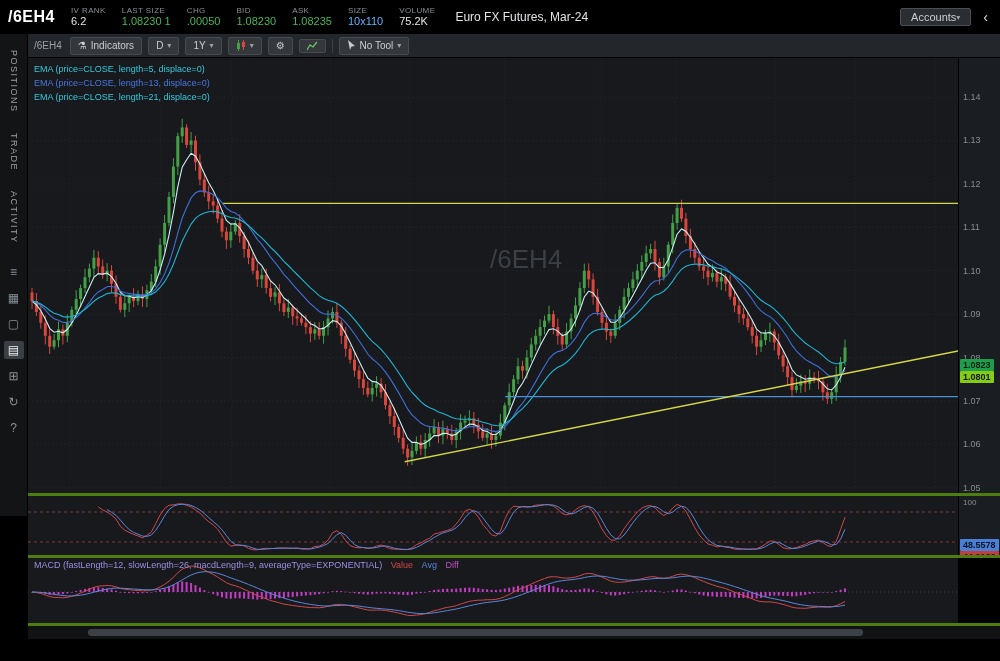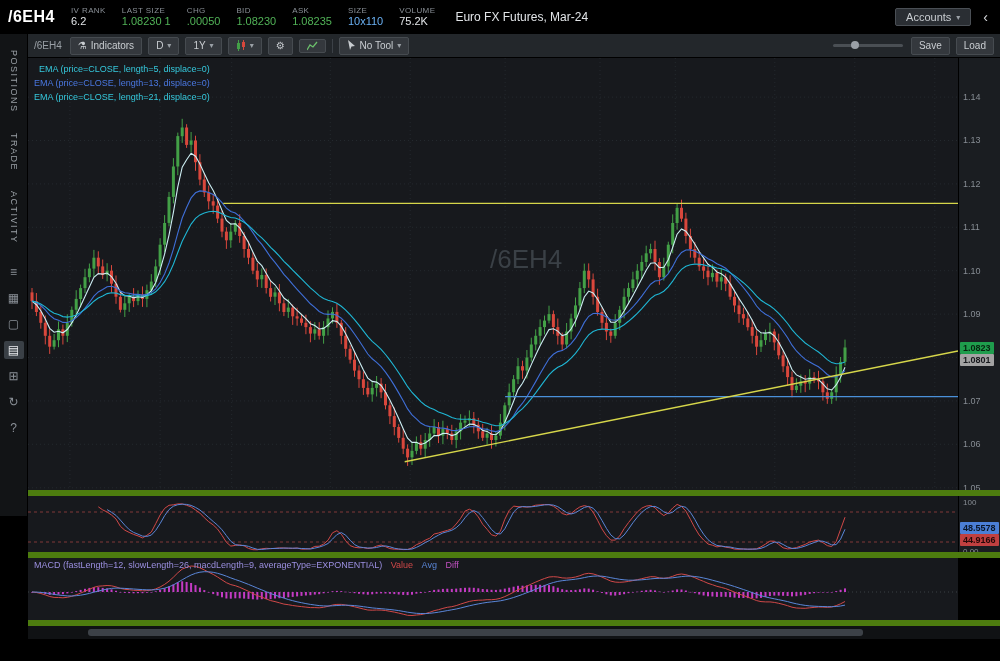--- a/index.html
+++ b/index.html
@@ -11,21 +11,21 @@
   .topbar { height:34px; background:#000; display:flex; align-items:center; padding:0 8px; gap:16px; flex:0 0 34px; }
   .sym { font-size:16px; font-weight:bold; color:#fff; letter-spacing:0.5px; }
   .qfield { display:flex; flex-direction:column; align-items:flex-start; line-height:1.1; }
   .qlabel { font-size:8px; color:#8a9097; text-transform:uppercase; letter-spacing:0.4px; }
   .qvalue { font-size:11px; color:#e2e5e8; }
   .qvalue.green { color:#51b257; }
   .qvalue.blue  { color:#6ab0f3; }
   .desc { font-size:12px; color:#e2e5e8; margin-left:4px; }
   .top-right { margin-left:auto; display:flex; align-items:center; gap:8px; }
   .btn { background:#2a2e33; border:1px solid #4a4f55; color:#c9cdd1; font-size:11px;
-         padding:2px 10px; border-radius:2px; font-family:inherit; cursor:pointer; display:inline-flex; align-items:center; gap:5px;}
+         padding:2px 10px; border-radius:2px; font-family:inherit; cursor:pointer; display:inline-flex; align-items:center; }
   .caret { font-size:8px; color:#9aa0a6; }
   .collapse { color:#d7dade; font-size:14px; padding:0 4px; cursor:pointer; }
 
   
   .main { flex:1; display:flex; min-height:0; }
   .sidebar { width:28px; background:#121416; border-right:1px solid #000; display:flex; flex-direction:column; align-items:center; padding-top:6px; flex:0 0 28px;}
   .vtab { writing-mode:vertical-rl; font-size:9px; letter-spacing:1.5px; color:#9aa0a6; padding:10px 0; cursor:pointer; }
   .side-icons { margin-top:10px; display:flex; flex-direction:column; gap:8px; align-items:center; }
   .sicon { width:20px; height:18px; display:flex; align-items:center; justify-content:center;
            color:#8a9097; font-size:12px; border-radius:2px; cursor:pointer; }
@@ -37,25 +37,25 @@
   .toolbar { height:24px; background:#23272b; border-bottom:1px solid #000; display:flex; align-items:center; gap:6px; padding:0 6px; flex:0 0 24px; }
   .tsym { font-size:10px; color:#9aa0a6; margin-right:2px; }
   .tbtn { background:#34383d; border:1px solid #464b50; color:#c9cdd1; font-size:10px; padding:1px 7px;
           border-radius:2px; display:inline-flex; align-items:center; gap:4px; cursor:pointer; line-height:14px;}
   .tsep { width:1px; height:14px; background:#3c4147; }
   .slider { width:70px; height:3px; background:#4a4f54; border-radius:2px; position:relative; margin:0 8px; cursor:pointer;}
   .slider .thumb { position:absolute; left:18px; top:-3px; width:8px; height:8px; border-radius:50%; background:#9aa0a6; }
   .tool-right { margin-left:auto; display:flex; align-items:center; }
 
   
-  .crow { display:flex; border-bottom:6px solid #4d7c0f; position:relative;text-align:right; }
+  .crow { display:flex; border-bottom:3px solid #4d7c0f; position:relative; }
   .plot { width:930px; position:relative; background:#17191d; flex:0 0 930px; overflow:hidden;}
   .axiscol { flex:1; position:relative; background:#1a1d21; border-left:1px solid #000; overflow:hidden;}
   .ytick { position:absolute; left:4px; font-size:9px; color:#878d94; }
-  .badge { position:absolute; left:1px; font-size:9px; font-weight:bold; color:#0c0e10; padding:1px 3px; border-radius:1px; line-height:10px;}
+  .badge { position:absolute; left:1px; font-size:9px; font-weight:bold; color:#0c0e10; padding:1px 3px; border-radius:1px; line-height:10px;margin-top:17px;}
   .study-labels { position:absolute; top:4px; left:6px; z-index:3; }
   .ema-lab { font-size:9px; display:block; line-height:14px; cursor:pointer;}
   .ema1 { color:#35c8dc; } .ema2 { color:#4977e0; } .ema3 { color:#35c8dc; }
   .study-head { position:absolute; top:2px; left:6px; z-index:3; font-size:9px; cursor:pointer;}
   .slab { color:#9b8fe0; }
   .lgK { color:#d04848; margin-left:6px; } .lgD { color:#5a86d8; margin-left:6px; }
   .lgV { color:#d04848; margin-left:6px; } .lgA { color:#5a86d8; margin-left:6px; } .lgF { color:#c050c0; margin-left:6px; }
   .axtext { position:absolute; left:4px; font-size:8px; color:#878d94; }
 
   
@@ -171,27 +171,20 @@
         <div class="tsep"></div>
         <button class="tbtn">
           <span>
             <svg width="9" height="11">
                 <path d="M1,0 L8,6 L4.5,6.5 L3,10 Z" fill="#c9cdd1"></path>
               </svg>
           </span>
           <span>No Tool</span>
           <span class="caret">▾</span>
         </button>
-        <div class="tool-right">
-          <div class="slider">
-              <div class="thumb"></div>
-            </div>
-          <button class="tbtn" style="margin-right:6px;">Save</button>
-          <button class="tbtn">Load</button>
-        </div>
       </div>
 
       <div class="crow" style="height:438px; flex:0 0 438px;">
         <div class="plot" id="main-plot">
           <div class="study-labels">
             <span class="ema-lab ema1">EMA (price=CLOSE, length=5, displace=0)</span>
             <span class="ema-lab ema2">EMA (price=CLOSE, length=13, displace=0)</span>
             <span class="ema-lab ema3">EMA (price=CLOSE, length=21, displace=0)</span>
           </div>
           <div id="main-svg-holder">
@@ -602,21 +595,21 @@
             <div class="ytick" style="top: 381.343px;">1.06</div>
             <div class="ytick" style="top: 337.934px;">1.07</div>
             <div class="ytick" style="top: 294.524px;">1.08</div>
             <div class="ytick" style="top: 251.115px;">1.09</div>
             <div class="ytick" style="top: 207.706px;">1.10</div>
             <div class="ytick" style="top: 164.296px;">1.11</div>
             <div class="ytick" style="top: 120.887px;">1.12</div>
             <div class="ytick" style="top: 77.4777px;">1.13</div>
             <div class="ytick" style="top: 34.0684px;">1.14</div>
             <div class="badge" style="top: 283.54px; background: rgb(31, 157, 77); color: rgb(7, 36, 15);">1.0823</div>
-            <div class="badge" style="top: 295.54px; background: #a3a3a3; color: rgb(23, 25, 29);">1.0801</div>
+            <div class="badge" style="top: 295.54px; background: #84cc16; color: rgb(23, 25, 29);">1.0801</div>
           </div>
       </div>
 
       <div class="crow" style="height:62px; flex:0 0 62px;">
         <div class="plot" id="stoch-plot">
           <div id="stoch-svg-holder">
               <svg width="930" height="62">
                 <line x1="0" y1="16.0" x2="930" y2="16.0" stroke="#803838" stroke-dasharray="3,3"></line>
                 <line x1="0" y1="46.0" x2="930" y2="46.0" stroke="#803838" stroke-dasharray="3,3"></line>
                 <polyline points="70.3,10.8 74.7,13.9 79.1,16.0 83.5,19.0 88.0,23.0 92.4,30.3 96.8,34.2 101.2,36.4 105.6,38.4 110.0,39.9 114.5,41.9 118.9,39.3 123.3,36.1 127.7,27.7 132.1,19.0 136.6,12.4 141.0,9.3 145.4,8.8 149.8,7.9 154.2,7.9 158.6,9.3 163.1,10.9 167.5,14.0 171.9,17.1 176.3,21.7 180.7,25.7 185.2,28.9 189.6,33.1 194.0,39.4 198.4,46.3 202.8,50.1 207.3,49.4 211.7,48.8 216.1,49.9 220.5,52.4 224.9,53.7 229.3,53.8 233.8,52.8 238.2,52.3 242.6,52.6 247.0,52.4 251.4,51.9 255.9,52.0 260.3,52.3 264.7,52.4 269.1,52.0 273.5,53.1 277.9,53.1 282.4,52.6 286.8,50.4 291.2,50.2 295.6,48.1 300.0,44.2 304.5,36.8 308.9,34.7 313.3,38.2 317.7,44.8 322.1,49.6 326.5,51.3 331.0,51.8 335.4,51.6 339.8,52.5 344.2,51.9 348.6,50.1 353.1,49.0 357.5,50.7 361.9,52.6 366.3,53.2 370.7,53.2 375.2,53.6 379.6,53.5 384.0,51.9 388.4,48.7 392.8,46.9 397.2,44.2 401.7,42.2 406.1,38.0 410.5,37.0 414.9,35.6 419.3,34.4 423.8,32.8 428.2,28.0 432.6,22.4 437.0,15.1 441.4,13.2 445.8,15.5 450.3,20.9 454.7,28.3 459.1,33.3 463.5,38.8 467.9,40.1 472.4,35.2 476.8,23.3 481.2,14.5 485.6,10.1 490.0,10.7 494.5,10.8 498.9,11.1 503.3,10.6 507.7,9.2 512.1,8.9 516.5,8.5 521.0,8.6 525.4,10.2 529.8,13.3 534.2,17.5 538.6,18.9 543.1,17.5 547.5,13.8 551.9,10.9 556.3,9.6 560.7,10.8 565.1,16.1 569.6,24.3 574.0,33.0 578.4,39.6 582.8,44.1 587.2,44.1 591.7,40.0 596.1,32.7 600.5,26.6 604.9,21.1 609.3,16.0 613.8,12.1 618.2,10.1 622.6,9.5 627.0,11.7 631.4,16.3 635.8,19.6 640.3,16.8 644.7,12.0 649.1,8.4 653.5,10.4 657.9,15.1 662.4,23.4 666.8,31.8 671.2,39.0 675.6,44.0 680.0,48.0 684.4,49.2 688.9,50.9 693.3,50.1 697.7,51.2 702.1,51.8 706.5,53.1 711.0,53.3 715.4,52.9 719.8,53.3 724.2,53.2 728.6,52.8 733.0,50.8 737.5,48.1 741.9,45.1 746.3,45.2 750.7,48.4 755.1,51.8 759.6,52.9 764.0,52.5 768.4,51.6 772.8,50.0 777.2,48.4 781.7,46.0 786.1,44.9 790.5,44.1 794.9,46.6 799.3,49.6 803.7,50.6 808.2,45.5 812.6,33.3 817.0,21.2" fill="none" stroke="#d04848" stroke-width="1"></polyline>

